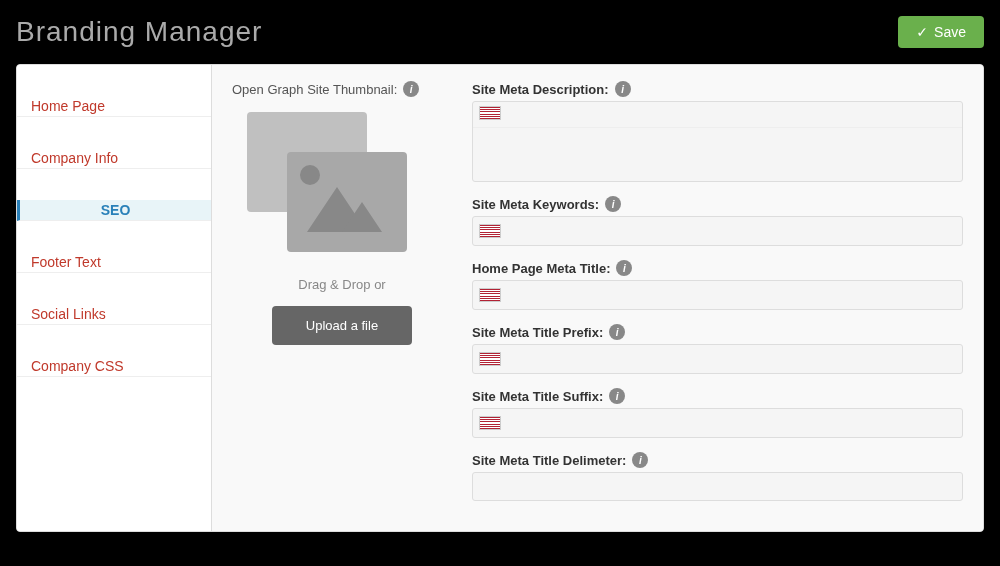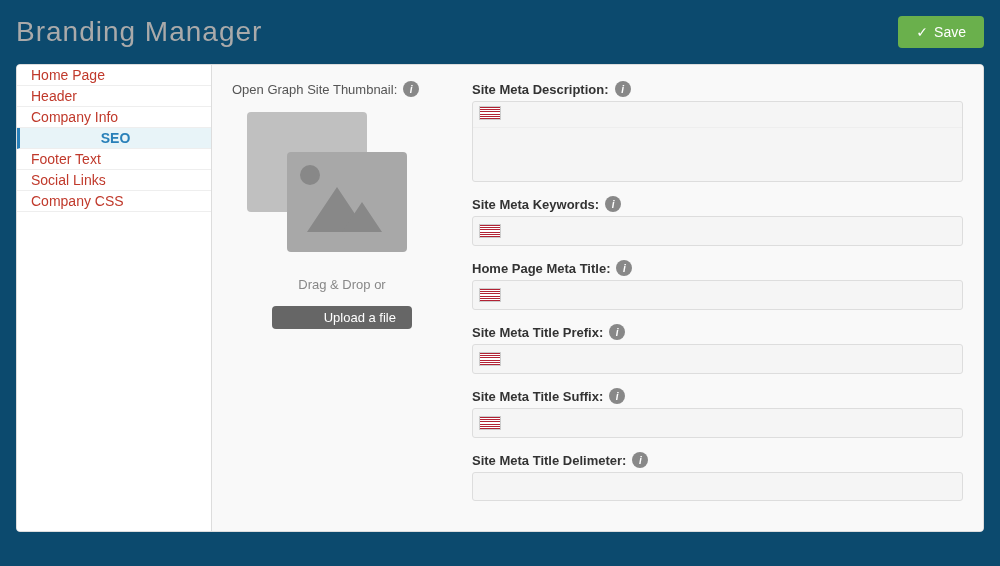--- a/index.html
+++ b/index.html
@@ -8,21 +8,21 @@
       background: #f0f0f0;
       color: #333;
       font-size: 14px;
     }
 
     .page-wrapper {
       max-width: 1000px;
       margin: 0 auto;
       padding: 16px;
       min-height: 566px;
-      background: #0c4a6e;
+      background: #000000;
     }
 
     .page-header {
       display: flex;
       justify-content: space-between;
       align-items: center;
       margin-bottom: 16px;
     }
 
     .page-title {
@@ -61,20 +61,21 @@
       border-right: 1px solid #ddd;
       background: white;
     }
 
     .sidebar-item {
       padding: 2px 14px;
       border-bottom: 1px solid #eee;
       cursor: pointer;
       color: #c0392b;
       font-size: 14px;
+      margin-top: 31px;
     }
 
     .sidebar-item.active {
       background: #e8f4f8;
       color: #2980b9;
       font-weight: bold;
       border-left: 3px solid #2980b9;
       text-align: center;
     }
 
@@ -121,28 +122,28 @@
       font-size: 13px;
       color: #888;
       text-align: center;
       margin-bottom: 14px;
     }
 
     .upload-button {
       display: block;
       width: 140px;
       margin: 8px auto;
-      padding: 4px 16px;
+      padding: 12px 16px;
       background: #666;
       color: white;
       border: none;
       border-radius: 4px;
       font-size: 13px;
       cursor: pointer;
-      text-align: right;
+      text-align: center;
     }
 
     
     .fields-section {
       flex: 1;
     }
 
     .field-group {
       margin-bottom: 14px;
     }
@@ -242,21 +243,20 @@
     <button class="save-button">
       <span>✓</span>
       <span>Save</span>
     </button>
   </div>
 
   <div class="main-content">
 
     <nav class="sidebar">
       <div class="sidebar-item">Home Page</div>
-      <div class="sidebar-item">Header</div>
       <div class="sidebar-item">Company Info</div>
       <div class="sidebar-item active">SEO</div>
       <div class="sidebar-item">Footer Text</div>
       <div class="sidebar-item">Social Links</div>
       <div class="sidebar-item">Company CSS</div>
     </nav>
 
     <div class="content-panel">
 
       <div class="thumbnail-section">

